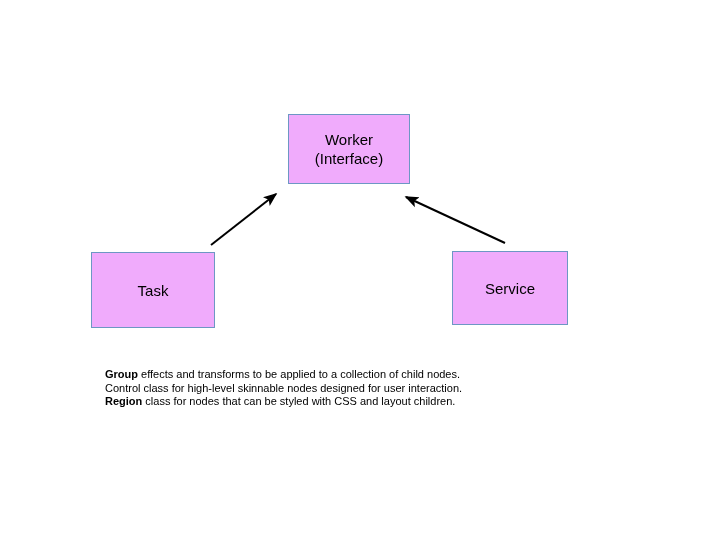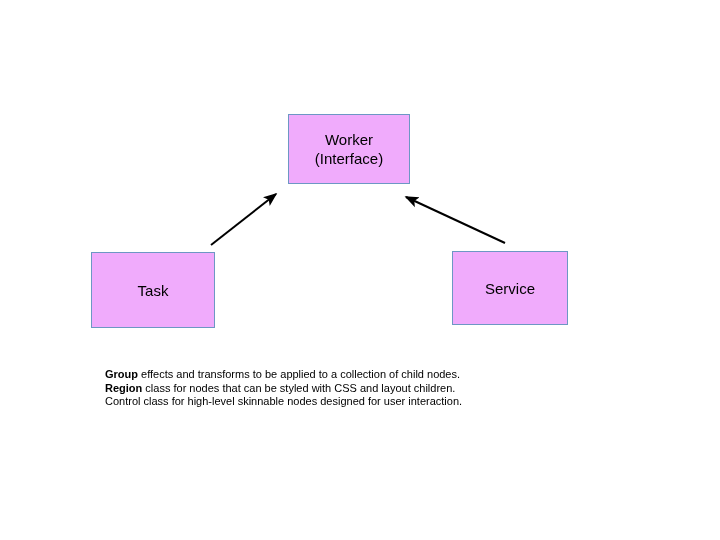--- a/index.html
+++ b/index.html
@@ -110,20 +110,20 @@
 
   <div class="node-box" id="box-service">
     <span class="node-label">Service</span>
   </div>
 
   <div id="notes">
     <span class="note-line">
       <span class="lead">Group</span><span> effects and transforms to be applied to a collection of child nodes.</span>
     </span>
     <span class="note-line">
-      <span class="lead">Region</span><span> class for nodes that can be styled with CSS and layout children.</span>
+      <span>Control</span><span> class for high-level skinnable nodes designed for user interaction.</span>
     </span>
     <span class="note-line">
-      <span>Control</span><span> class for high-level skinnable nodes designed for user interaction.</span>
+      <span class="lead">Region</span><span> class for nodes that can be styled with CSS and layout children.</span>
     </span>
   </div>
 
 </div>
 
 </body></html>

